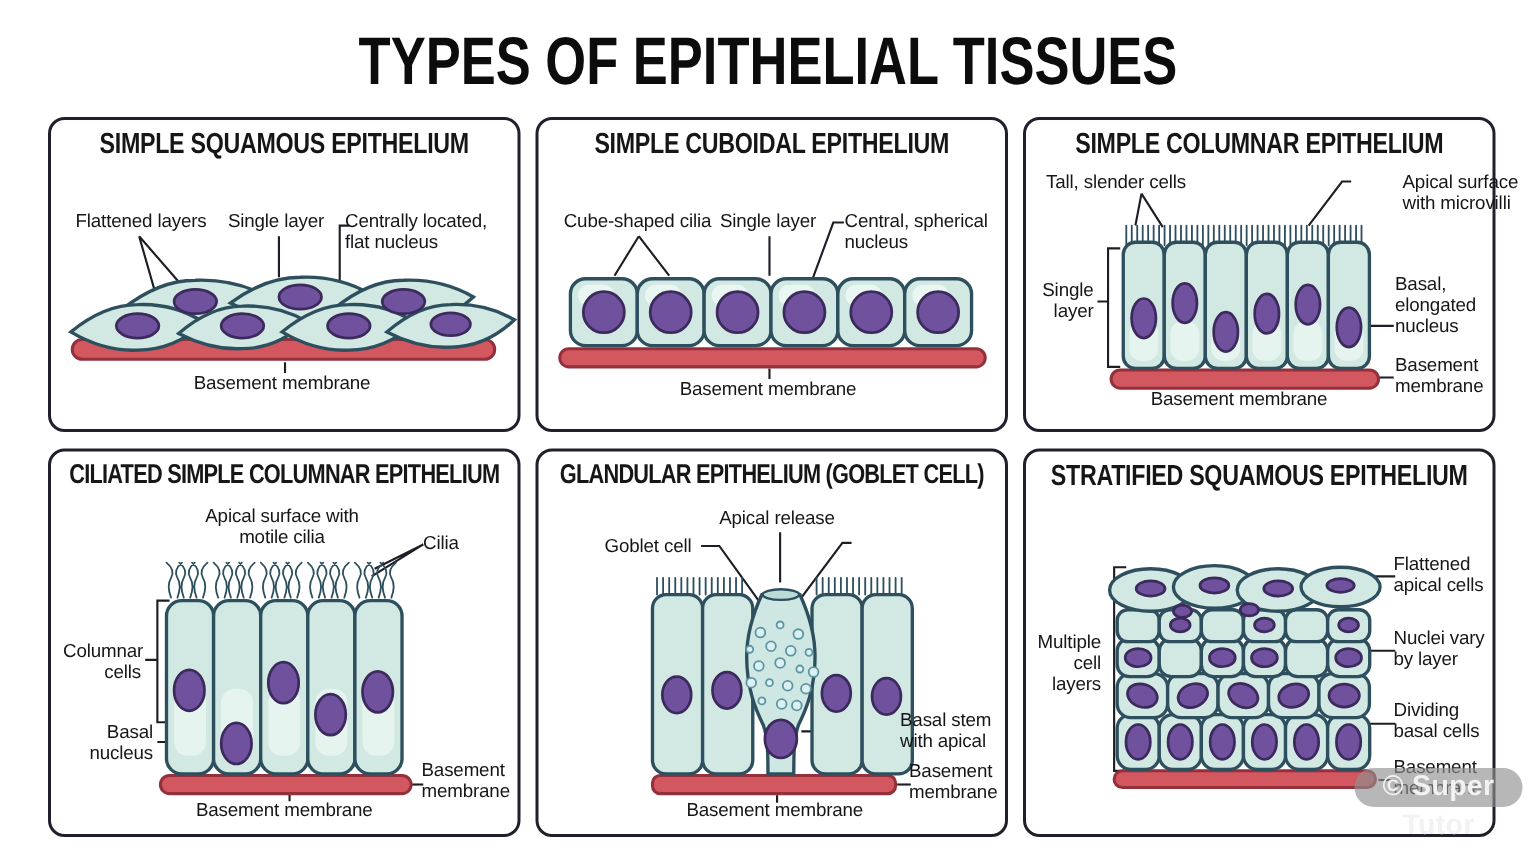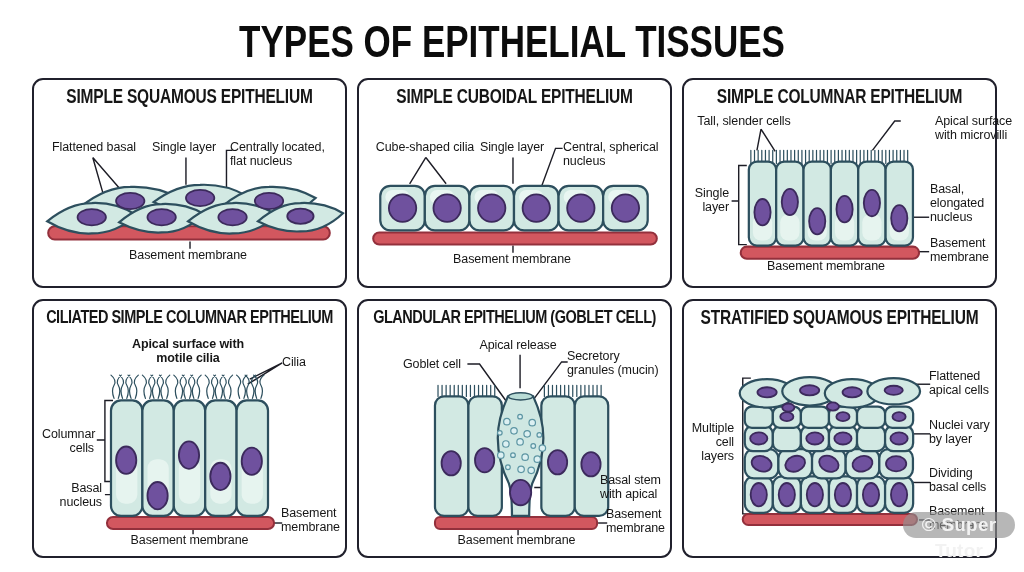--- a/index.html
+++ b/index.html
@@ -64,21 +64,21 @@
         <g>
           <ellipse class="nuc" cx="95" cy="87" rx="14" ry="8"></ellipse>
           <ellipse class="nuc" cx="164" cy="84" rx="14" ry="8"></ellipse>
           <ellipse class="nuc" cx="232" cy="87" rx="14" ry="8"></ellipse>
           <ellipse class="nuc" cx="57" cy="103" rx="14" ry="8"></ellipse>
           <ellipse class="nuc" cx="126" cy="103" rx="14" ry="8"></ellipse>
           <ellipse class="nuc" cx="196" cy="103" rx="14" ry="8"></ellipse>
           <ellipse class="nuc" cx="263" cy="102" rx="13" ry="7.5"></ellipse>
         </g>
       </svg>
-      <div class="lbl" style="left:8px;top:28px;width:104px;">Flattened basal</div>
+      <div class="lbl" style="left:8px;top:28px;width:104px;">Flattened layers</div>
       <div class="lbl" style="left:114px;top:28px;width:72px;">Single layer</div>
       <div class="lbl tl" style="left:196px;top:28px;">Centrally located,
 flat nucleus</div>
       <div class="lbl" style="left:80px;top:136px;width:148px;">Basement membrane</div>
     </div>
   </div>
 
   <div class="panel" style="left:357px;top:78px;width:311px;height:206px;">
     <div class="ptitle">SIMPLE CUBOIDAL EPITHELIUM</div>
     <div class="canvas">
@@ -202,21 +202,21 @@
           <rect class="hl2" x="205" y="124" width="21" height="44" rx="9"></rect>
         </g>
         <g>
           <ellipse class="nuc" cx="91" cy="125" rx="10" ry="13.5"></ellipse>
           <ellipse class="nuc" cx="122" cy="160" rx="10" ry="13.5"></ellipse>
           <ellipse class="nuc" cx="153" cy="120" rx="10" ry="13.5"></ellipse>
           <ellipse class="nuc" cx="184" cy="141" rx="10" ry="13.5"></ellipse>
           <ellipse class="nuc" cx="215" cy="126" rx="10" ry="13.5"></ellipse>
         </g>
       </svg>
-      <div class="lbl" style="left:95px;top:4px;width:118px;font-weight:bold;">Apical surface with
+      <div class="lbl" style="left:95px;top:4px;width:118px;">Apical surface with
 motile cilia</div>
       <div class="lbl tl" style="left:248px;top:22px;">Cilia</div>
       <div class="lbl tr" style="left:8px;top:94px;width:52px;">Columnar
 cells</div>
       <div class="lbl tr" style="left:24px;top:148px;width:44px;">Basal
 nucleus</div>
       <div class="lbl" style="left:78px;top:200px;width:155px;">Basement membrane</div>
       <div class="lbl tl" style="left:247px;top:173px;">Basement
 membrane</div>
     </div>
@@ -272,22 +272,20 @@
         </g>
         <g>
           <ellipse class="nuc" cx="91" cy="128" rx="9.5" ry="12"></ellipse>
           <ellipse class="nuc" cx="124" cy="125" rx="9.5" ry="12"></ellipse>
           <ellipse class="nuc" cx="196" cy="127" rx="9.5" ry="12"></ellipse>
           <ellipse class="nuc" cx="229" cy="129" rx="9.5" ry="12"></ellipse>
         </g>
       </svg>
       <div class="lbl" style="left:110px;top:5px;width:98px;">Apical release</div>
       <div class="lbl tl" style="left:44px;top:24px;">Goblet cell</div>
-      <div class="lbl tl" style="left:208px;top:16px;">Secretory
-granules (mucin)</div>
       <div class="lbl tl" style="left:241px;top:140px;">Basal stem
 with apical</div>
       <div class="lbl" style="left:80px;top:200px;width:155px;">Basement membrane</div>
       <div class="lbl tl" style="left:247px;top:174px;">Basement
 membrane</div>
     </div>
   </div>
 
   <div class="panel" style="left:682px;top:299px;width:311px;height:255px;">
     <div class="ptitle">STRATIFIED SQUAMOUS EPITHELIUM</div>

